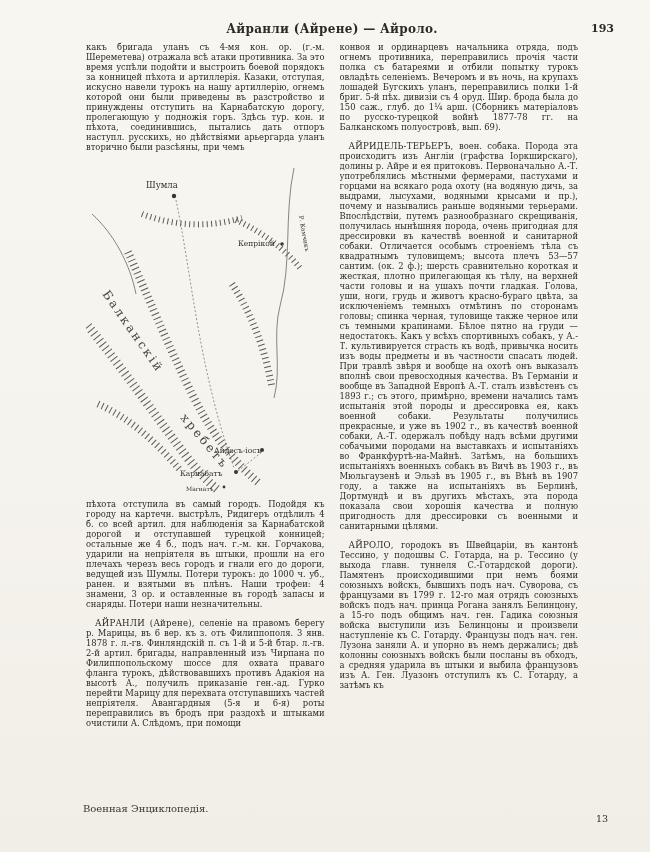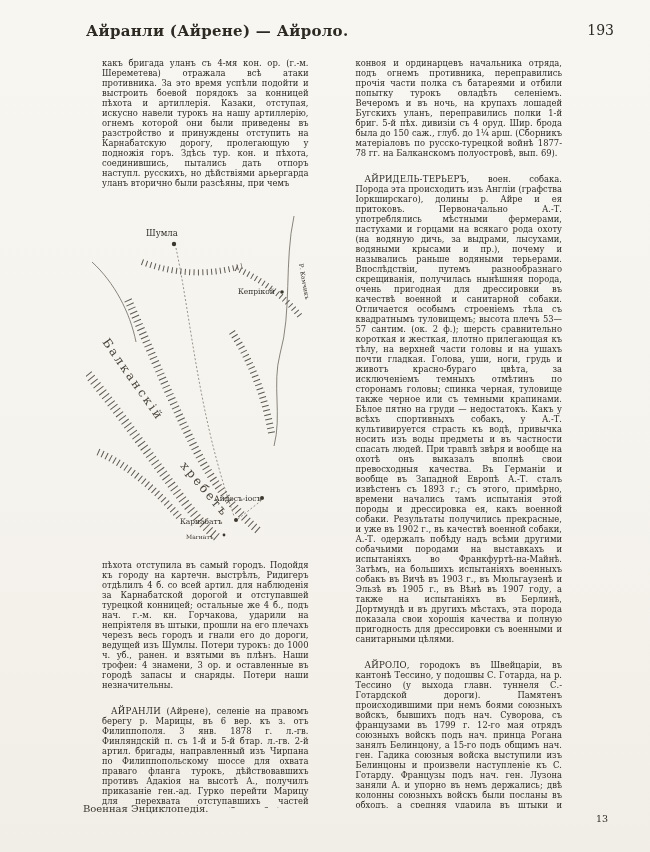--- a/index.html
+++ b/index.html
@@ -1,26 +1,26 @@
 <!DOCTYPE html>
 <html><head>
 <meta charset="utf-8">
 <style>
   *{box-sizing:border-box}
   html,body{margin:0;padding:0}
   body{width:650px;height:852px;background:#efede6;overflow:hidden}
   .page{position:relative;width:650px;height:852px;
         background:linear-gradient(180deg,#f8f6f1 0%,#f5f3ed 55%,#f0eee6 100%);
         font-family:"DejaVu Serif","Liberation Serif",serif;color:#2d2a24}
-  .running-head{position:absolute;top:22px;left:86px;right:72px;text-align:left;
-        font-size:15px;font-weight:bold;letter-spacing:.3px}
-  .page-num{position:absolute;top:22px;right:36px;font-size:14px;font-weight:normal}
+  .running-head{position:absolute;top:22px;left:86px;right:72px;text-align:center;
+        font-size:12px;font-weight:bold;letter-spacing:.3px}
+  .page-num{position:absolute;top:22px;right:36px;font-size:11px;font-weight:bold}
   .columns{position:absolute;top:42px;left:86px;right:72px;bottom:44px;display:flex;gap:15px}
   .col{flex:1 1 0;overflow:hidden}
-  p.jt{margin:16px;font-size:8.4px;line-height:10px;text-align:justify}
+  p.jt{margin:0;font-size:8.4px;line-height:10px;text-align:justify}
   p.art{margin-top:9px;text-indent:9px}
   .art-title{font-weight:normal;font-size:8.6px;letter-spacing:.2px}
   figure.map{margin:4px 0 3px 0;padding:0}
   svg{display:block}
   .ridge{fill:none;stroke:#5d5a52;stroke-linecap:butt}
   .river{fill:none;stroke:#6b675e;stroke-width:.8}
   .road{fill:none;stroke:#6b675e;stroke-width:.7;stroke-dasharray:2 2}
   .town{fill:#3a372f}
   .lbl{font-family:"DejaVu Serif","Liberation Serif",serif;font-size:7.5px;fill:#33302a}
   .lbl.big{font-size:8.5px}

